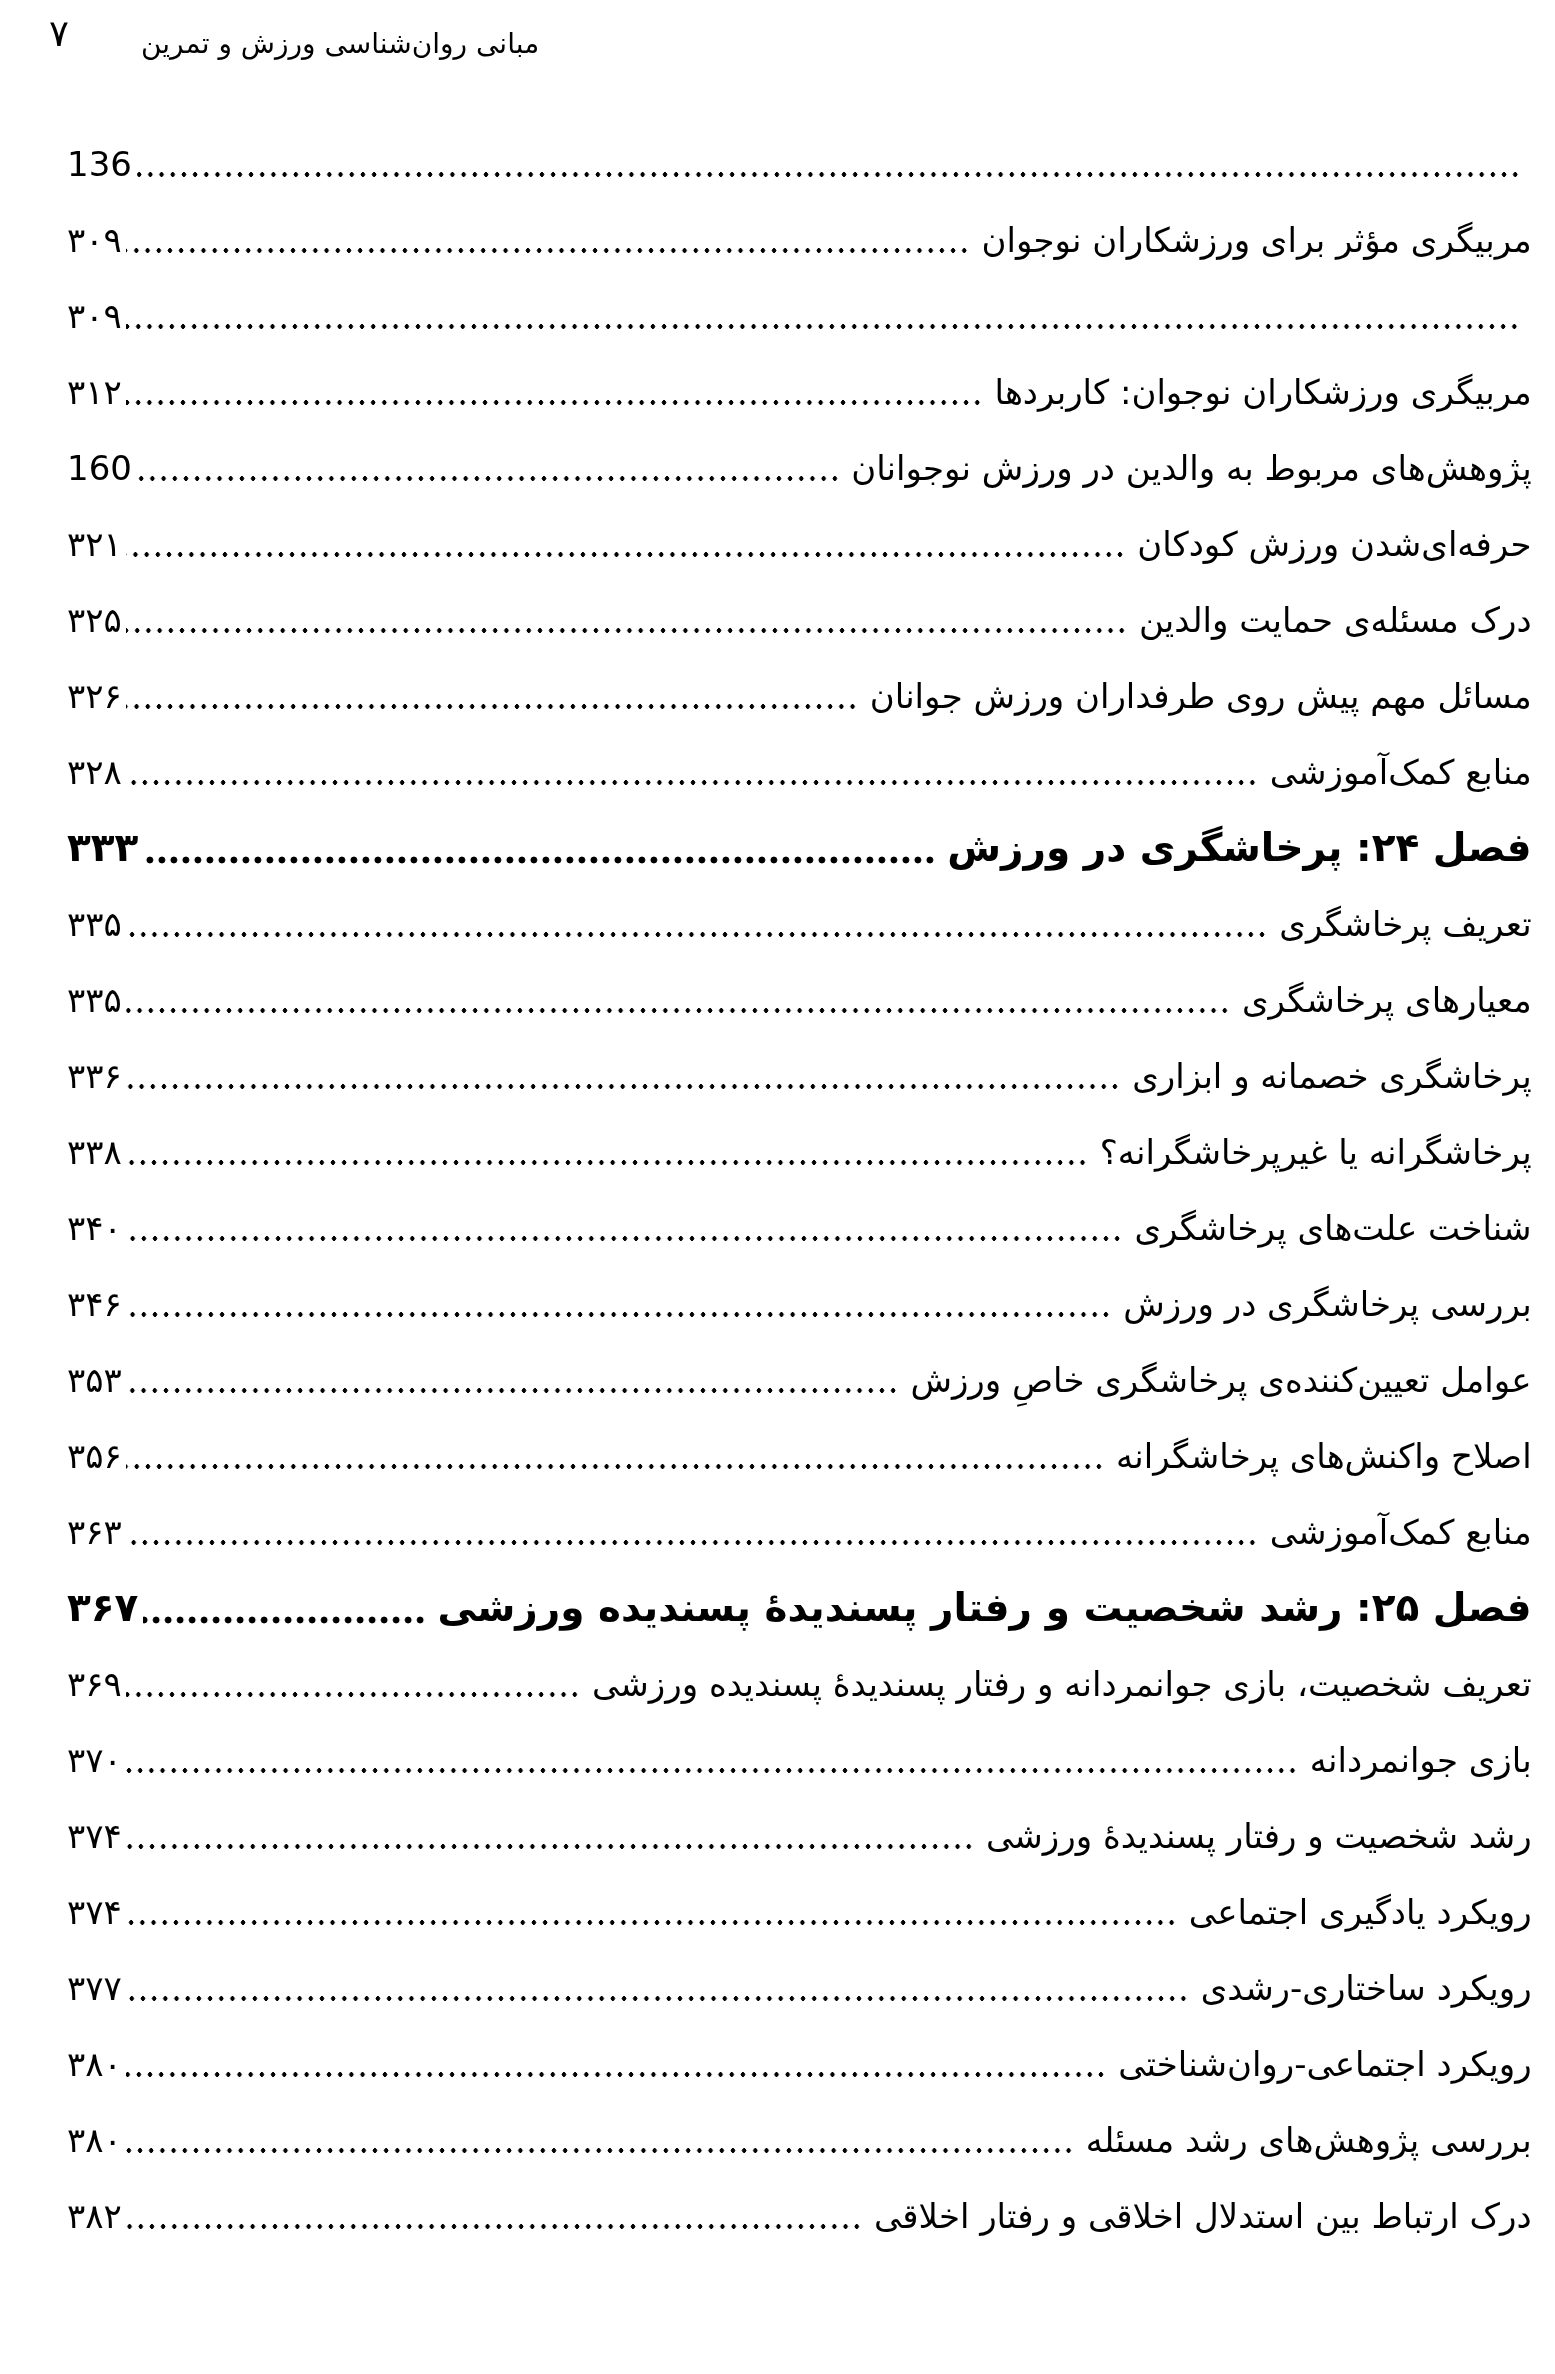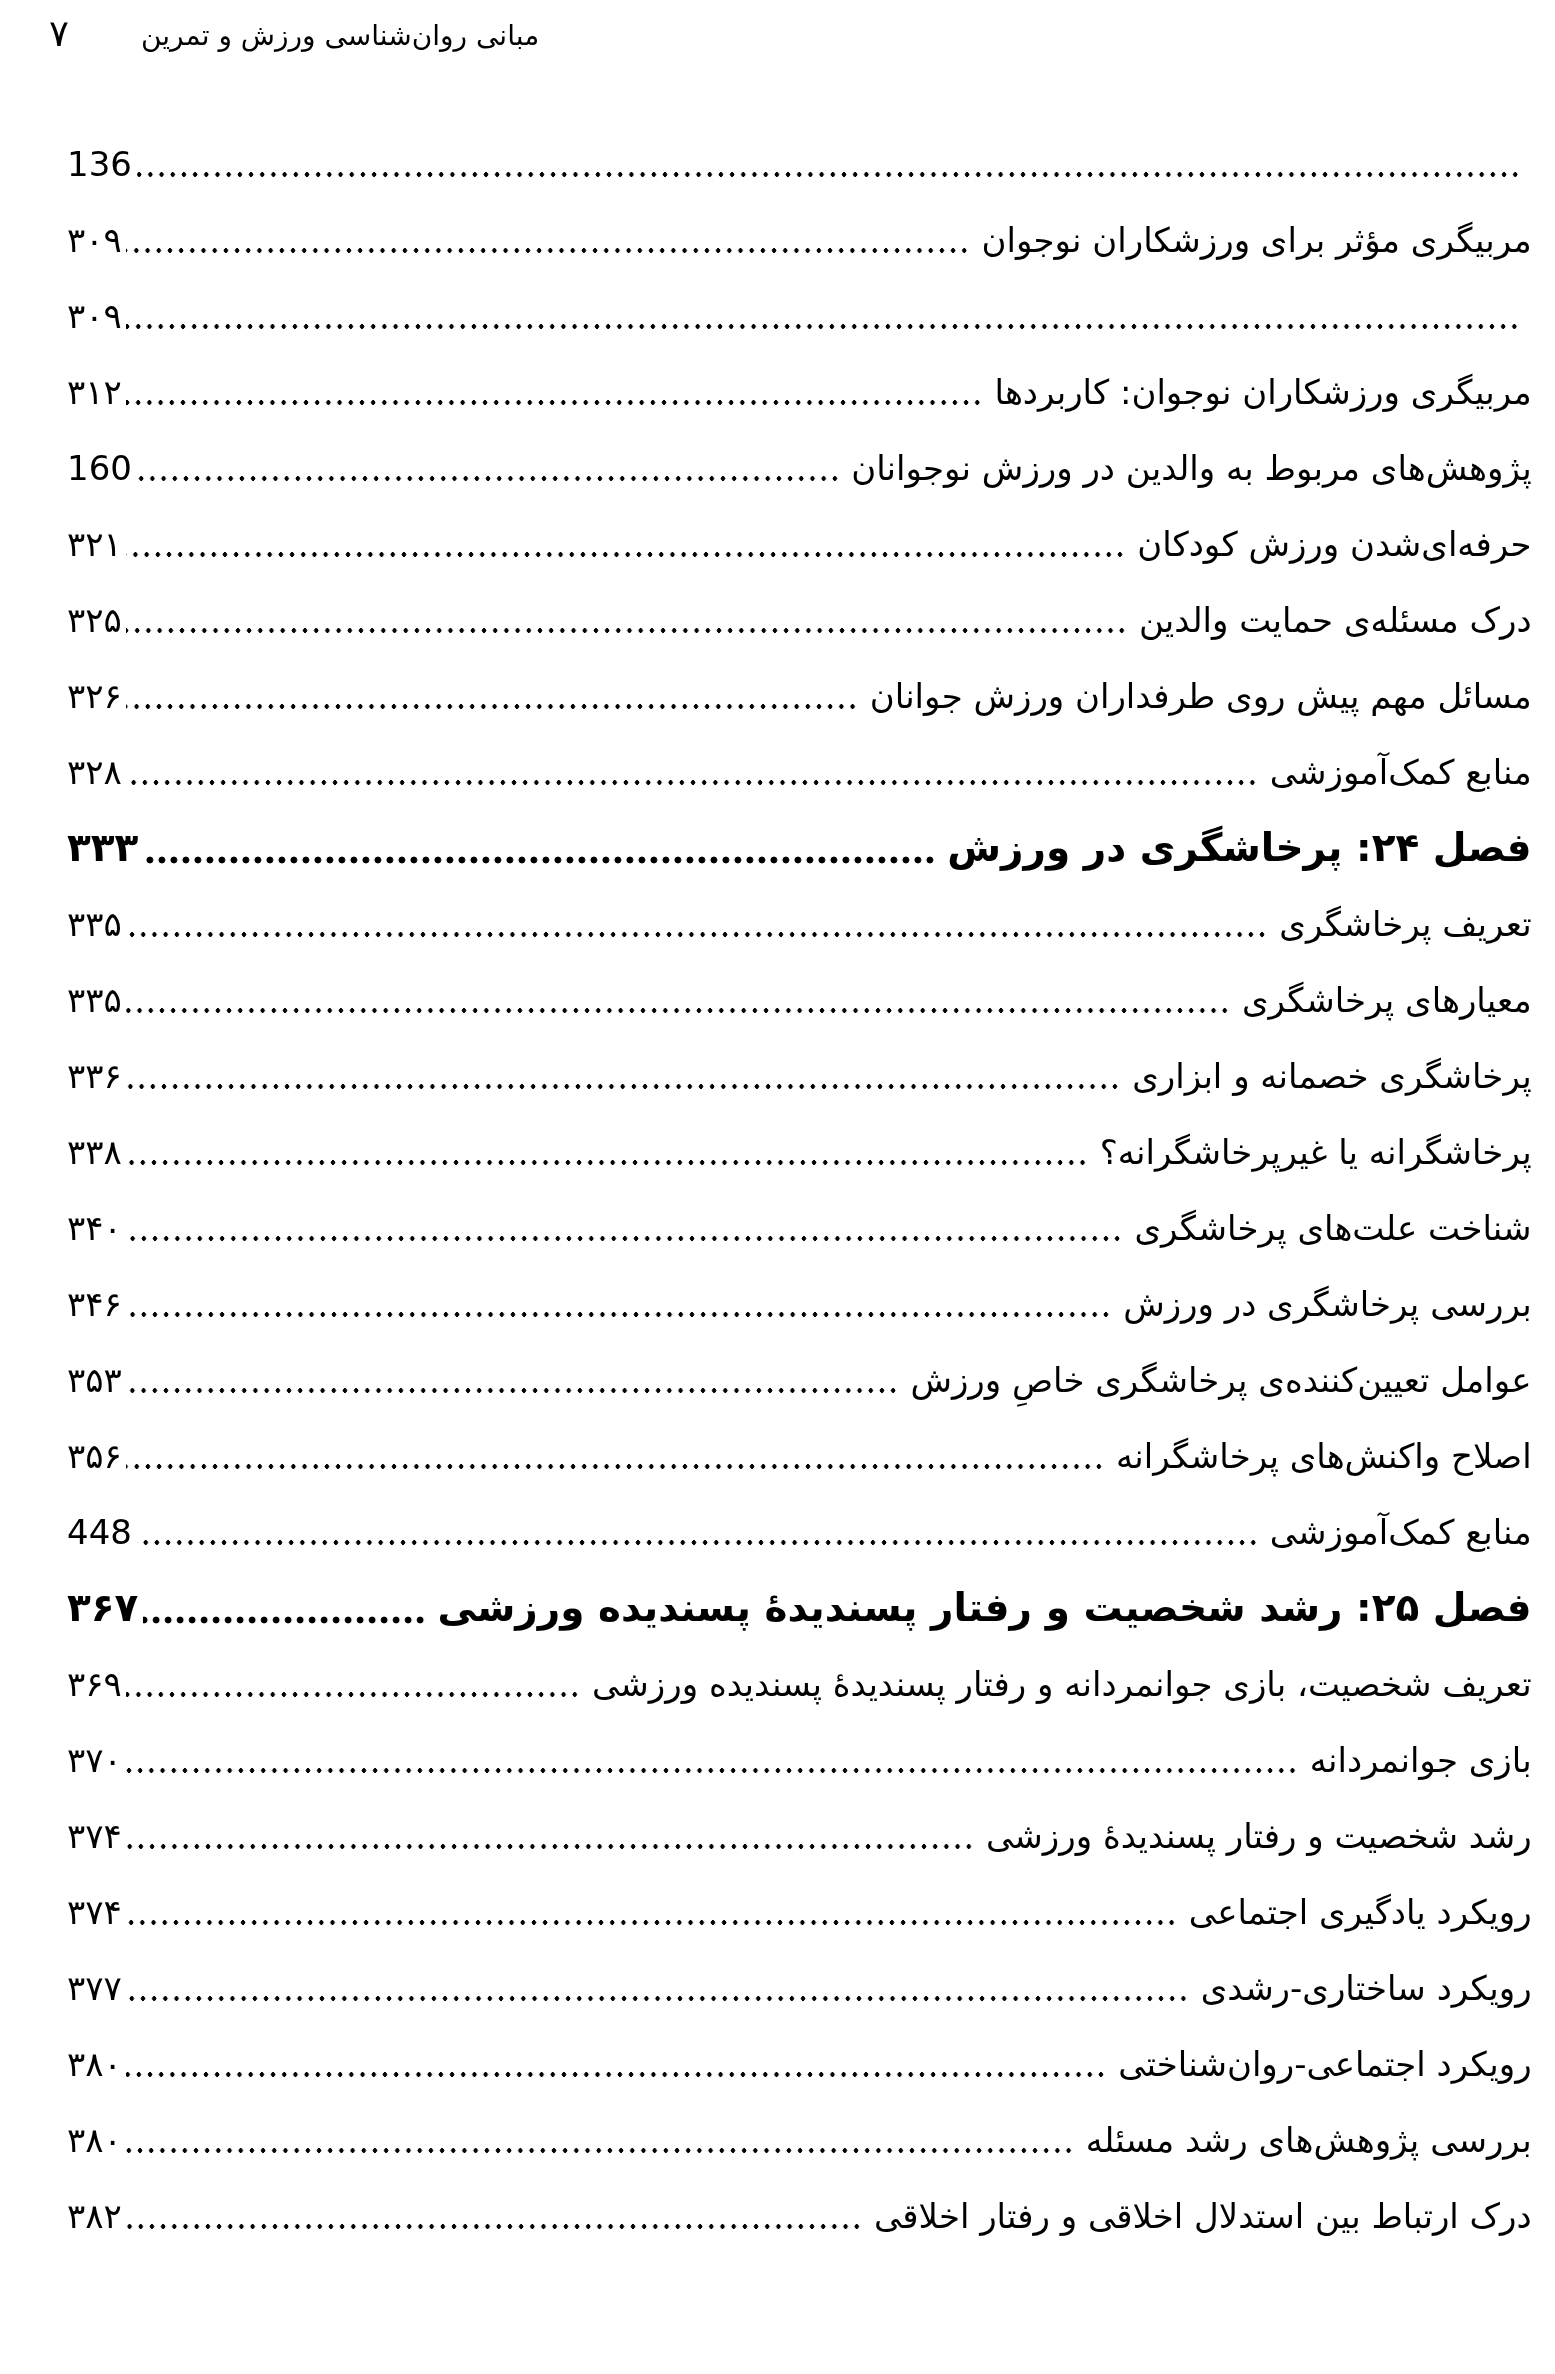--- a/index.html
+++ b/index.html
@@ -13,21 +13,21 @@
     overflow: hidden;
   }
 
   
   .pagehead { position: absolute; top: 0; left: 0; right: 0; height: 112px; }
   .pnum {
     position: absolute; left: 49px; top: 15px;
     font-size: 37px; line-height: 1;
   }
   .ptitle {
-    position: absolute; left: 141px; top: 18px;
+    position: absolute; left: 141px; top: 26px;
     font-size: 28px; line-height: 1.3;
     direction: rtl; white-space: nowrap;
   }
 
   
   .toc {
     position: absolute;
     top: 126px; right: 23.4px; left: 67px;
     direction: rtl;
   }
@@ -172,21 +172,21 @@
 
     <div class="row">
       <span class="t">اصلاح واکنش‌های پرخاشگرانه</span>
       <span class="dots"></span>
       <span class="n">۳۵۶</span>
     </div>
 
     <div class="row">
       <span class="t">منابع کمک‌آموزشی</span>
       <span class="dots"></span>
-      <span class="n">448</span>
+      <span class="n">۳۶۳</span>
     </div>
 
     <div class="row chapter">
       <span class="t">فصل ۲۵: رشد شخصیت و رفتار پسندیدۀ پسندیده ورزشی</span>
       <span class="dots"></span>
       <span class="n">۳۶۷</span>
     </div>
 
     <div class="row">
       <span class="t">تعریف شخصیت، بازی جوانمردانه و رفتار پسندیدۀ پسندیده ورزشی</span>

